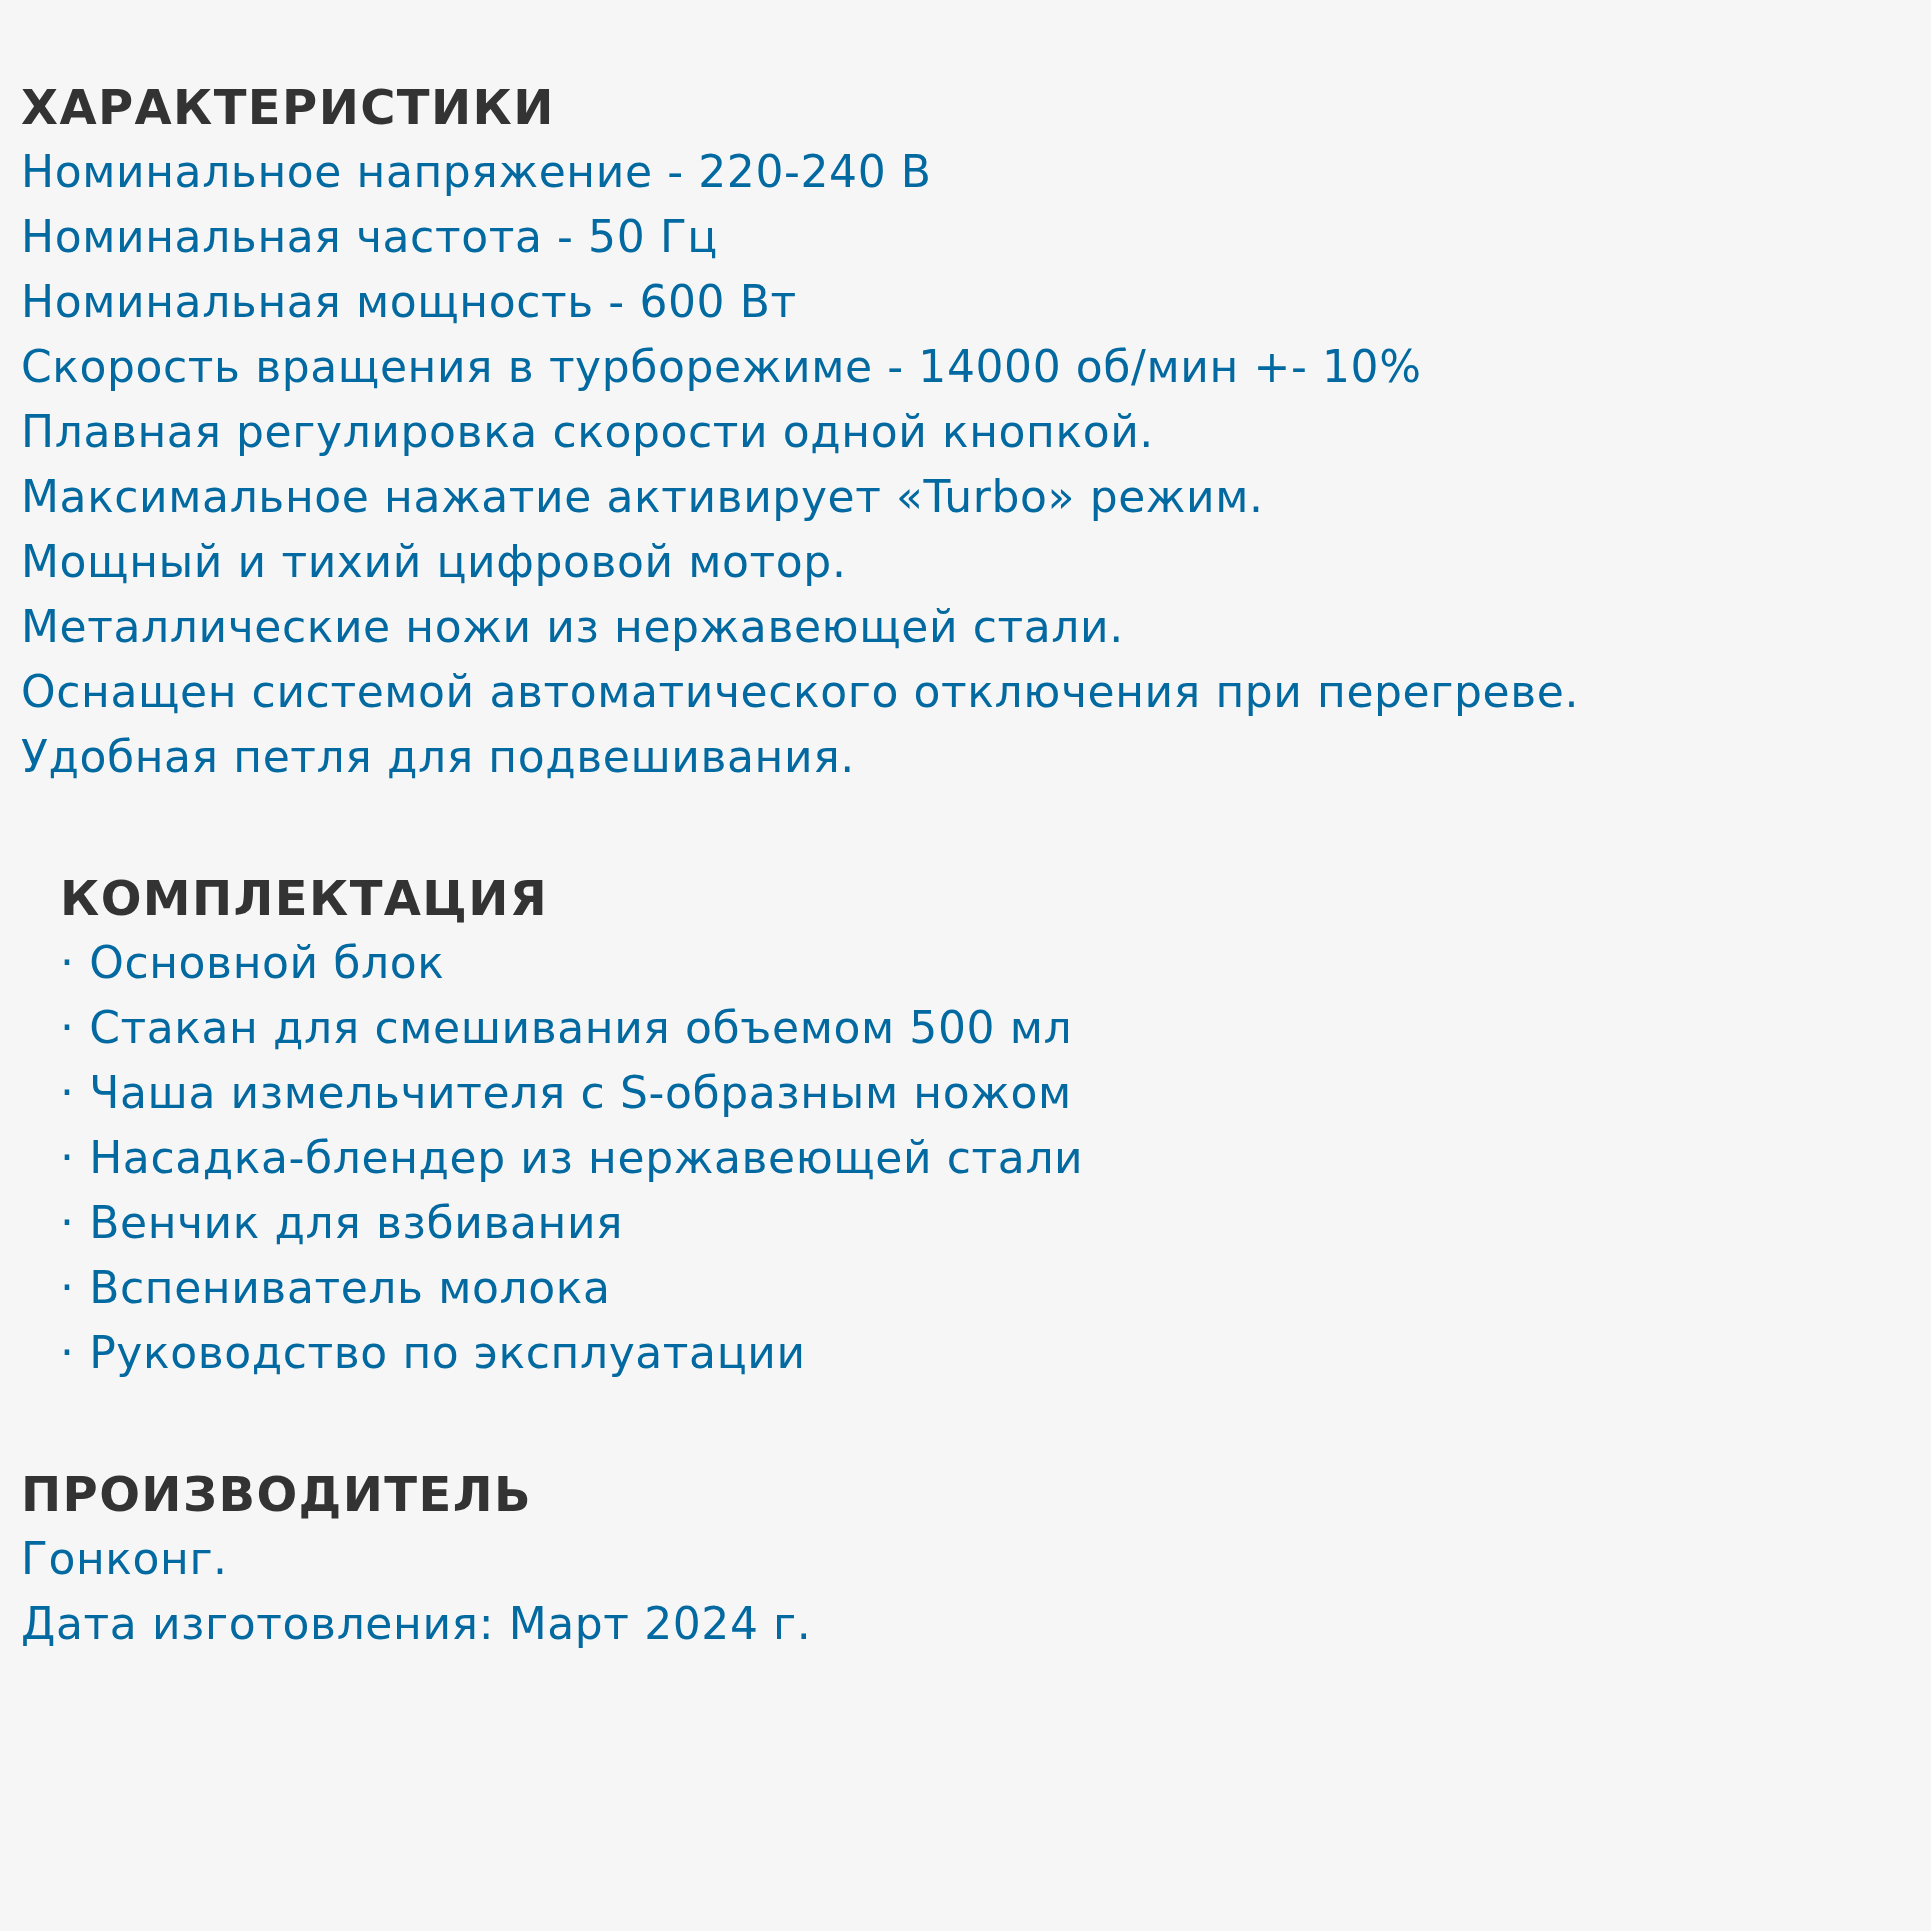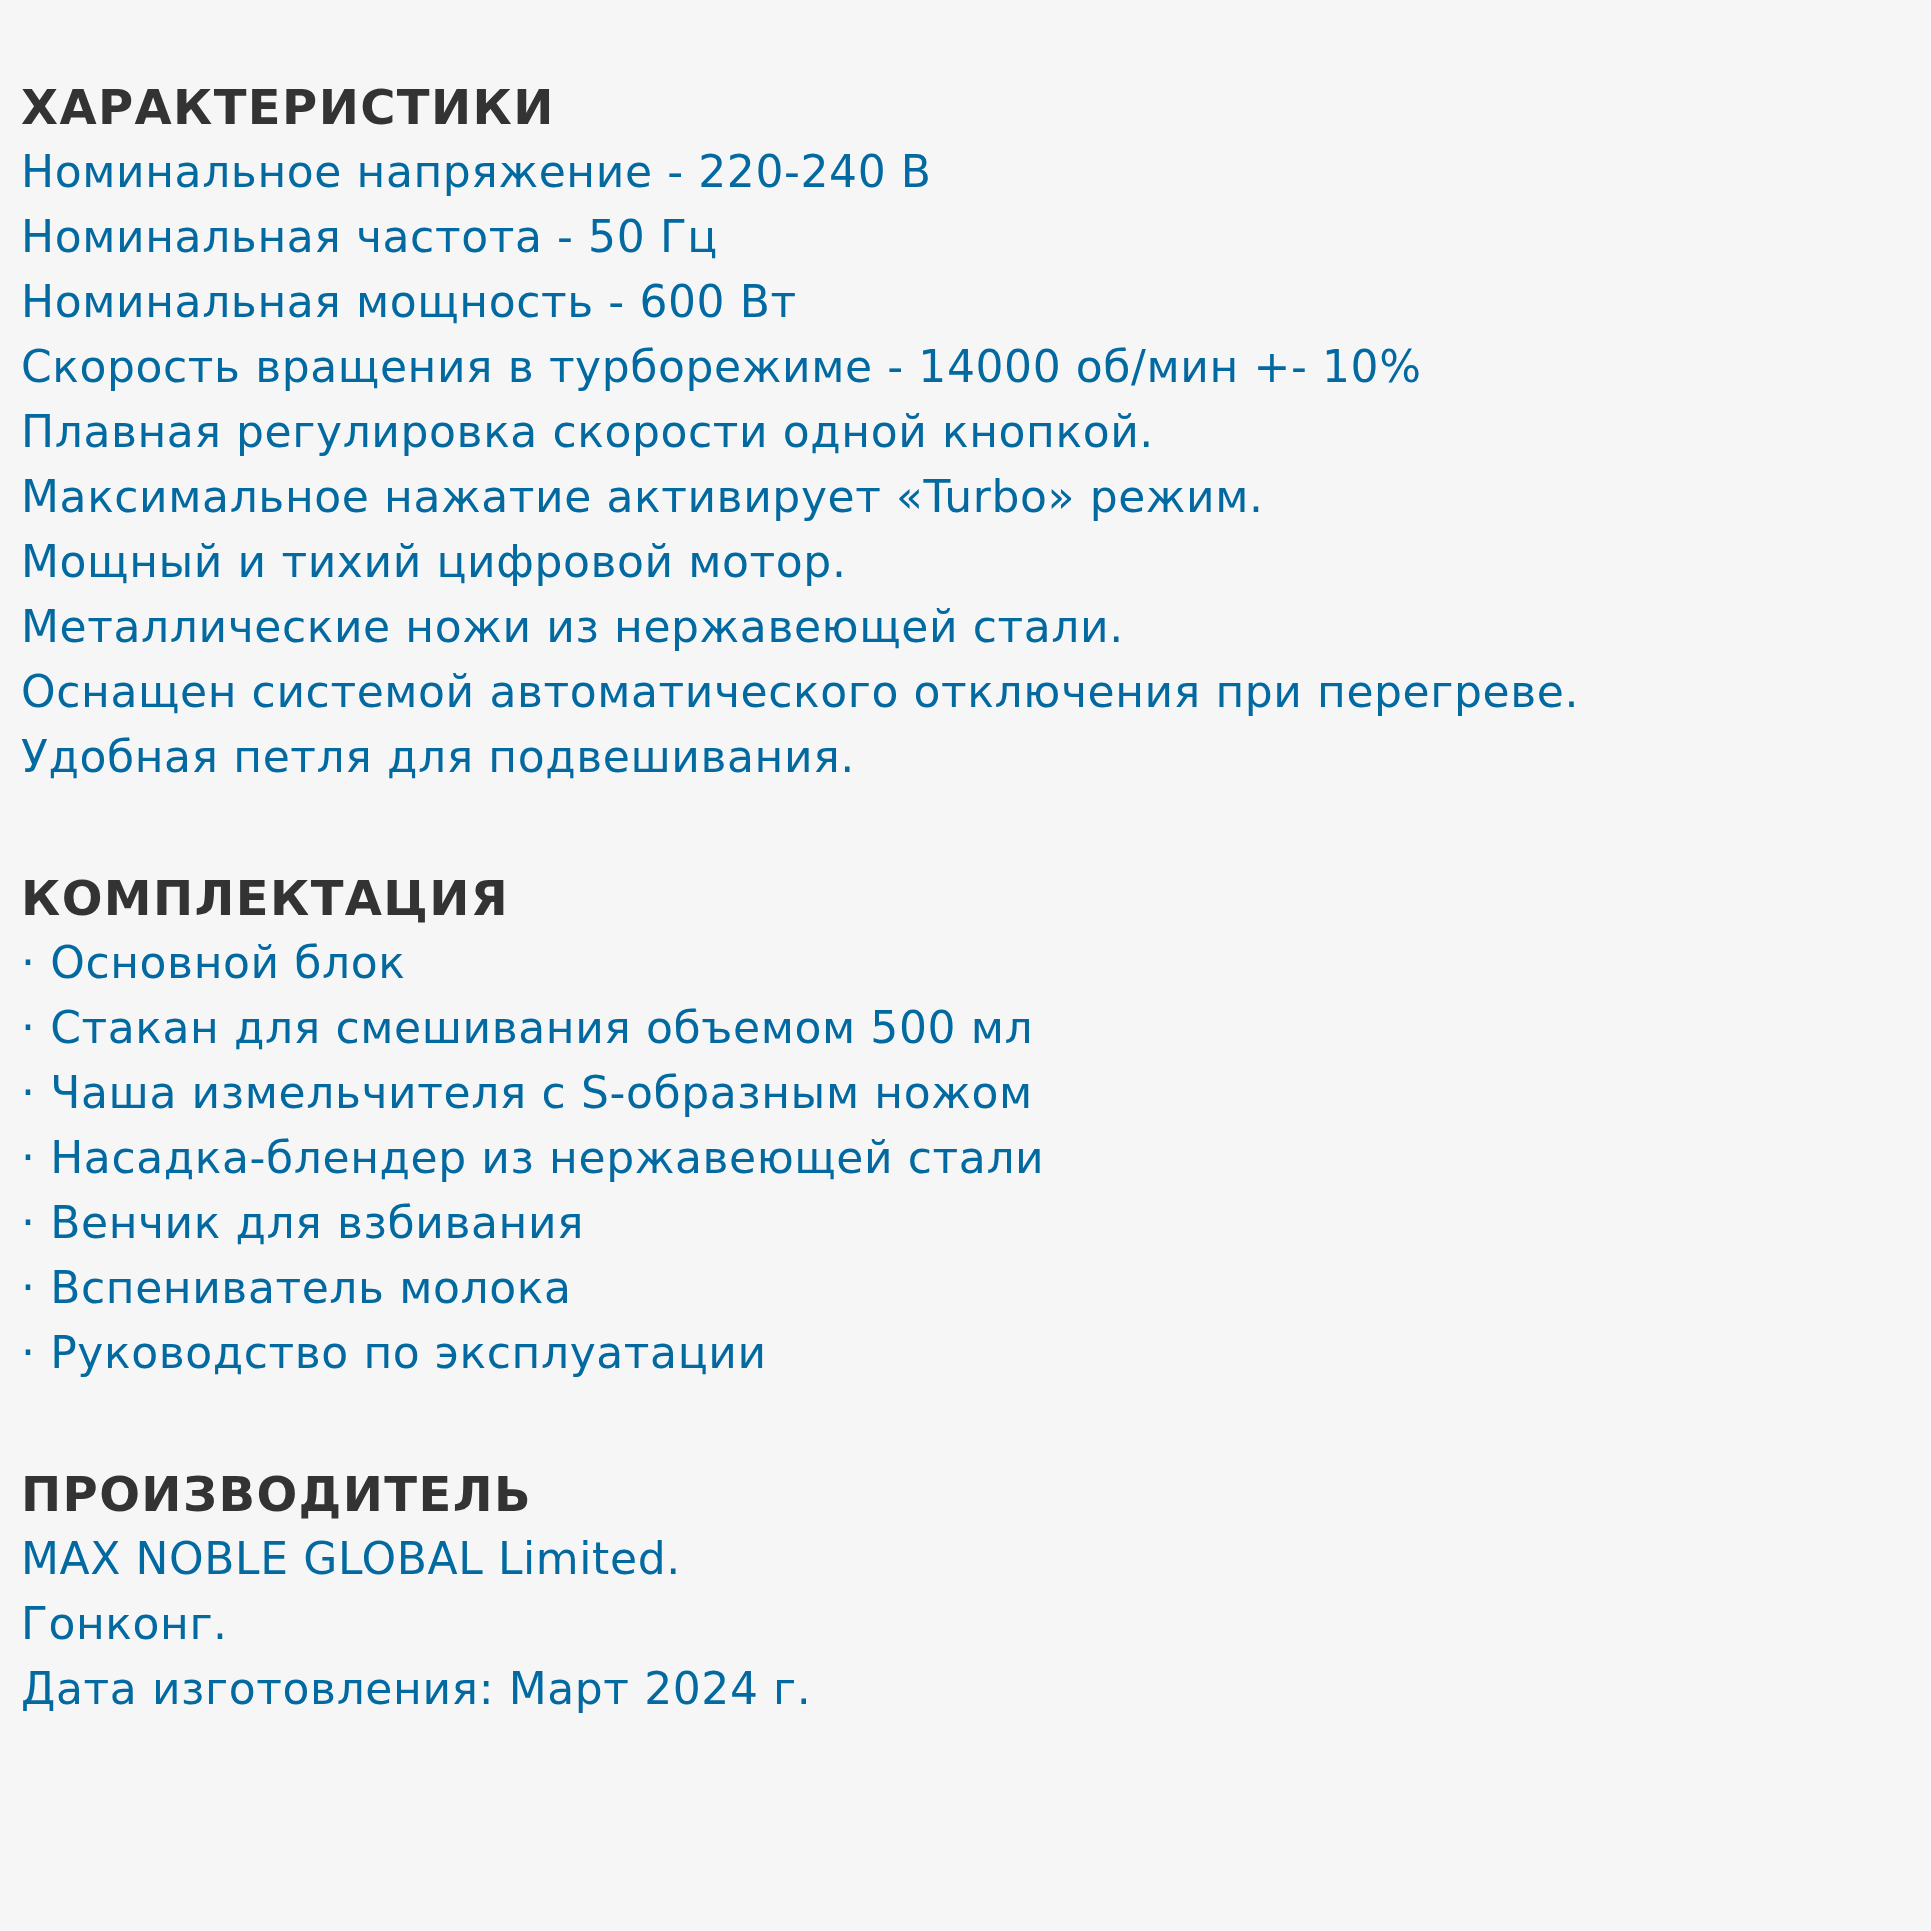--- a/index.html
+++ b/index.html
@@ -41,21 +41,21 @@
       white-space: nowrap;
       color: #0369a1;
       margin: 0;
     }
     .bullet::before {
       content: "\00B7\00A0";
     }
     .gap-1 { height: 77px; }
     .gap-2 { height: 77px; }
     #sec-spec { }
-    #sec-kit { margin-top: 0; }
+    #sec-kit { margin-top: 0; margin-left: 39px; }
     #sec-maker { }
   </style>
 </head>
 <body>
 
 <div class="page">
 
   <section class="section" id="sec-spec">
     <h2 class="heading">ХАРАКТЕРИСТИКИ</h2>
     <p class="line">Номинальное напряжение - 220-240 В</p>
@@ -80,19 +80,18 @@
     <p class="line bullet">Насадка-блендер из нержавеющей стали</p>
     <p class="line bullet">Венчик для взбивания</p>
     <p class="line bullet">Вспениватель молока</p>
     <p class="line bullet">Руководство по эксплуатации</p>
   </section>
 
   <div class="gap-2"></div>
 
   <section class="section" id="sec-maker">
     <h2 class="heading">ПРОИЗВОДИТЕЛЬ</h2>
-    <p class="line">MAX NOBLE GLOBAL Limited.</p>
     <p class="line">Гонконг.</p>
     <p class="line">Дата изготовления: Март 2024 г.</p>
   </section>
 
 </div>
 
 
 </body></html>

